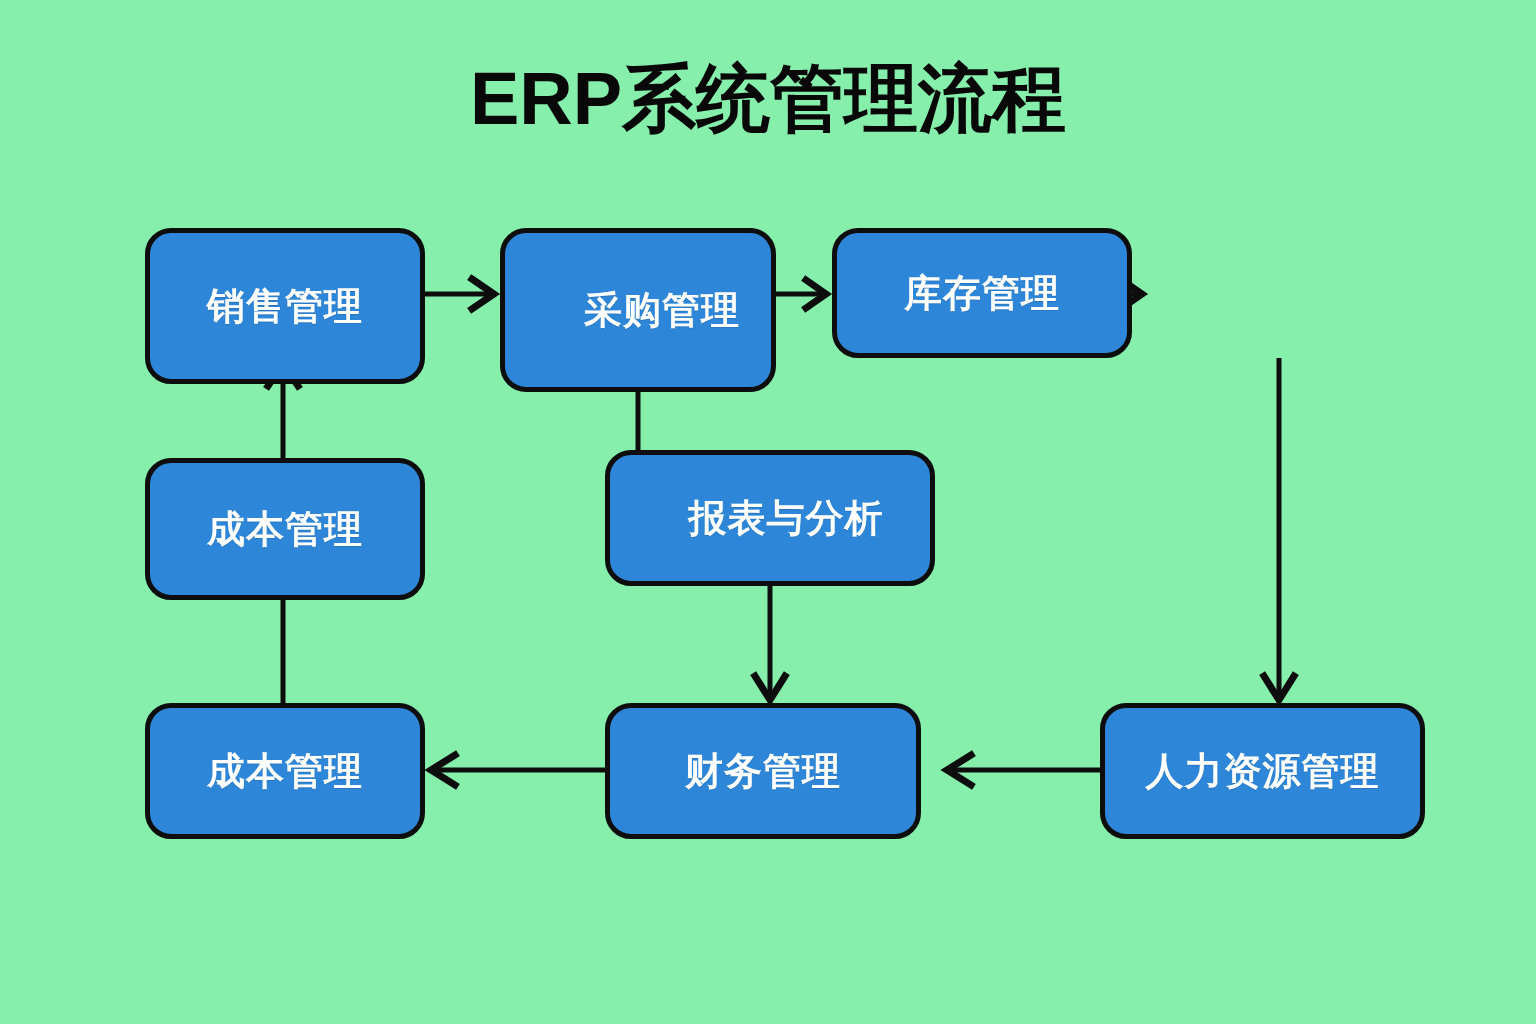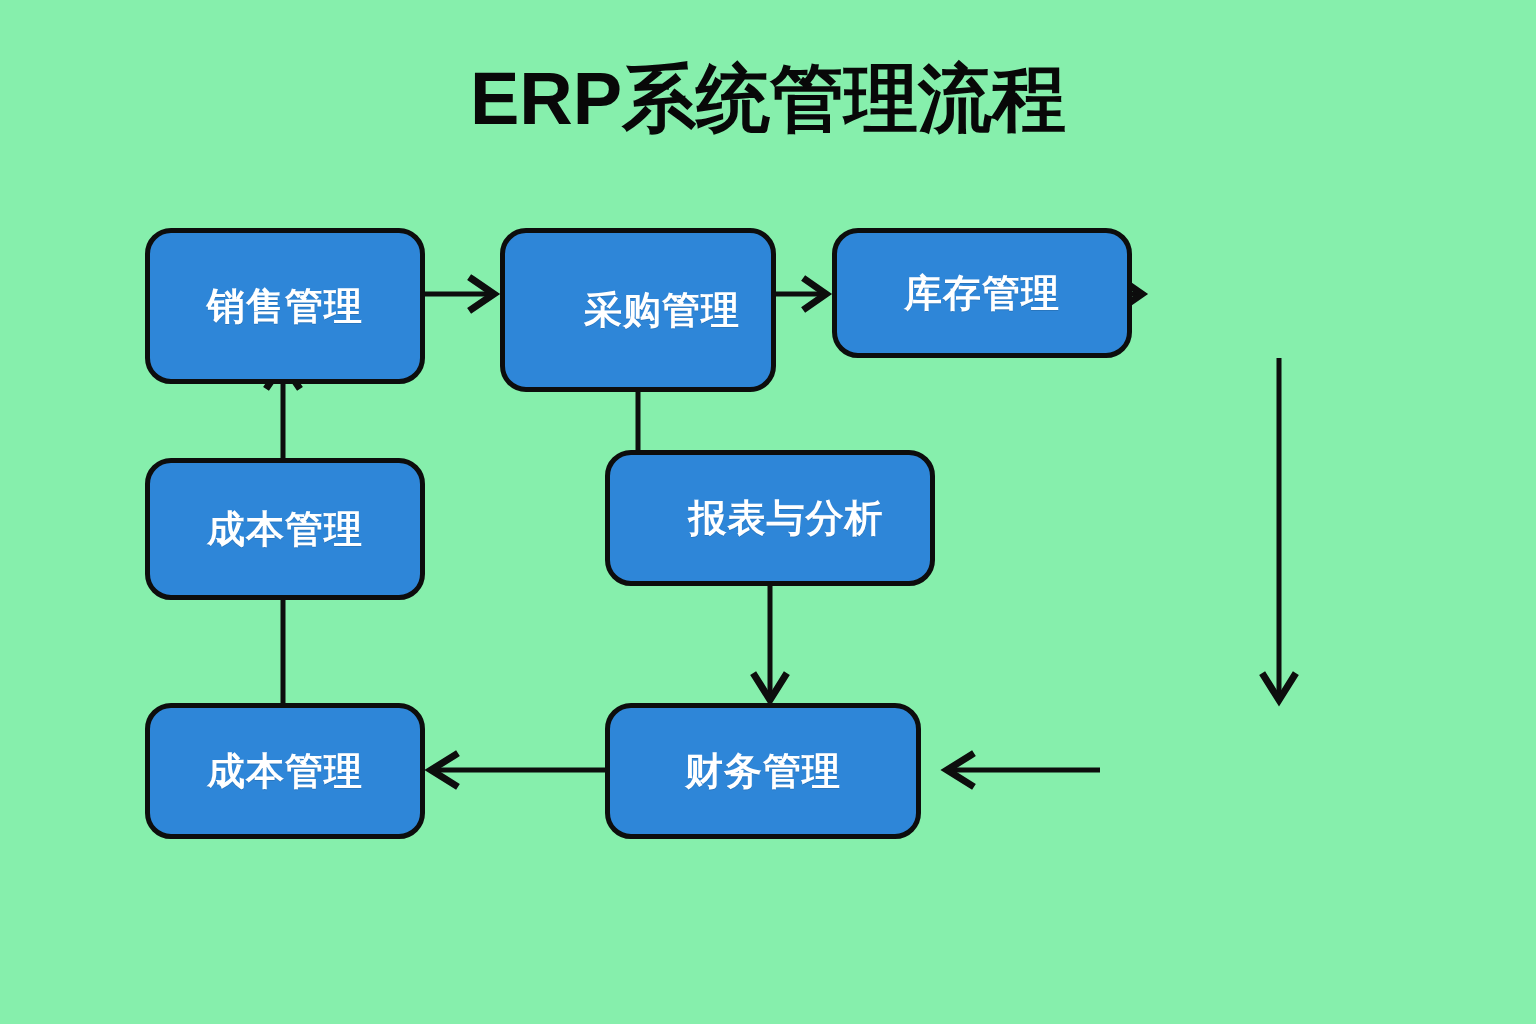--- a/index.html
+++ b/index.html
@@ -150,14 +150,17 @@
   </div>
 
   <div class="node" style="left:145px;top:703px;width:280px;height:136px;font-family:Liberation Mono, monospace;">
     <span class="node-label">成本管理</span>
   </div>
 
   <div class="node" style="left:605px;top:703px;width:316px;height:136px;">
     <span class="node-label">财务管理</span>
   </div>
 
+  <div class="node" style="left:1100px;top:703px;width:325px;height:136px;">
+    <span class="node-label">人力资源管理</span>
+  </div>
 
 </div>
 
 </body></html>

